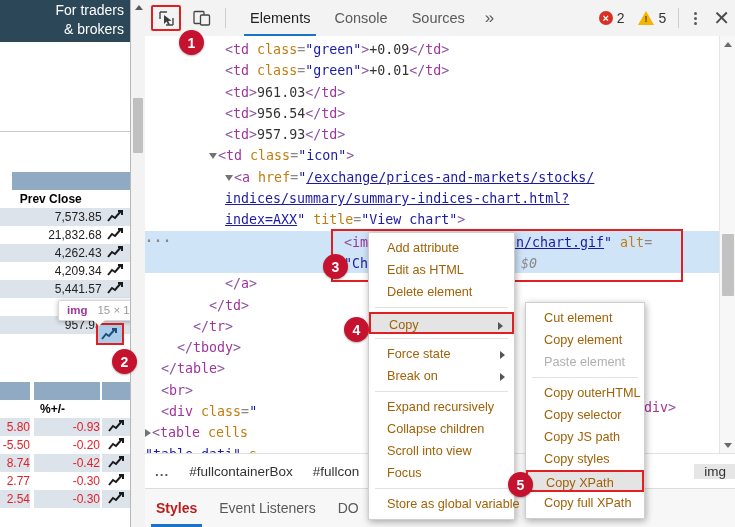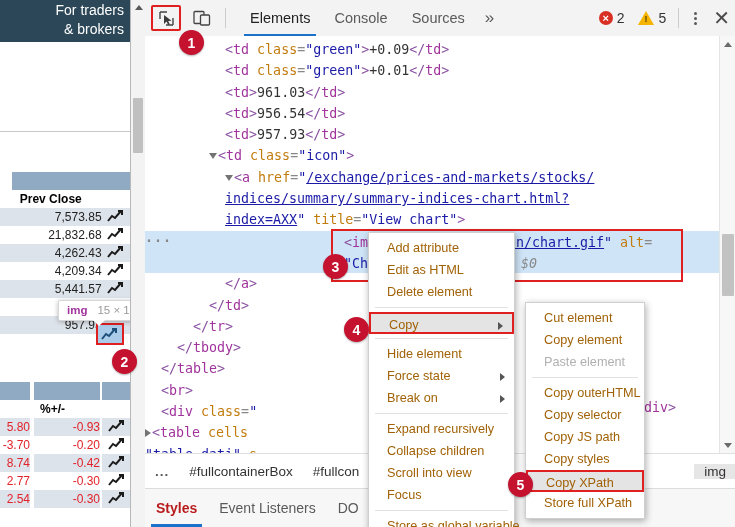--- a/index.html
+++ b/index.html
@@ -413,21 +413,21 @@
         <td class="cell-num cell-neg">-0.93</td>
         <td style="background:#fff;"></td>
         <td class="cell-icon">
           <span class="spark"><svg width="17" height="14" viewBox="0 0 17 14">
                   <path d="M1 12 L5 7 L8 9 L14 2" stroke="#1a1a1a" stroke-width="2" fill="none"></path>
                   <path d="M11 2 L15 2 L15 6" stroke="#1a1a1a" stroke-width="2" fill="none"></path>
                 </svg></span>
         </td>
       </tr>
       <tr class="row-white">
-        <td class="cell-num cell-neg">-3.70</td>
+        <td class="cell-num cell-neg">-5.50</td>
         <td></td>
         <td class="cell-num cell-neg">-0.20</td>
         <td></td>
         <td class="cell-icon">
           <span class="spark"><svg width="17" height="14" viewBox="0 0 17 14">
                   <path d="M1 12 L5 7 L8 9 L14 2" stroke="#1a1a1a" stroke-width="2" fill="none"></path>
                   <path d="M11 2 L15 2 L15 6" stroke="#1a1a1a" stroke-width="2" fill="none"></path>
                 </svg></span>
         </td>
       </tr>
@@ -562,42 +562,41 @@
       </div>
   </div>
 
   <div class="ctx" id="ctx-main">
       <div class="ctx-item">Add attribute</div>
       <div class="ctx-item">Edit as HTML</div>
       <div class="ctx-item">Delete element</div>
       <div class="ctx-sep"></div>
       <div class="ctx-item boxed">Copy<span class="ctx-arrow"></span></div>
       <div class="ctx-sep"></div>
-      <div class="ctx-item">Hide element</div>
       <div class="ctx-item">Force state<span class="ctx-arrow"></span></div>
       <div class="ctx-item">Break on<span class="ctx-arrow"></span></div>
       <div class="ctx-sep"></div>
       <div class="ctx-item">Expand recursively</div>
       <div class="ctx-item">Collapse children</div>
       <div class="ctx-item">Scroll into view</div>
       <div class="ctx-item">Focus</div>
       <div class="ctx-sep"></div>
       <div class="ctx-item">Store as global variable</div>
     </div>
   <div class="ctx" id="ctx-sub">
       <div class="ctx-item">Cut element</div>
       <div class="ctx-item">Copy element</div>
       <div class="ctx-item dim">Paste element</div>
       <div class="ctx-sep"></div>
       <div class="ctx-item">Copy outerHTML</div>
       <div class="ctx-item">Copy selector</div>
       <div class="ctx-item">Copy JS path</div>
       <div class="ctx-item">Copy styles</div>
       <div class="ctx-item boxed">Copy XPath</div>
-      <div class="ctx-item">Store full XPath</div>
+      <div class="ctx-item">Copy full XPath</div>
     </div>
 
 <div style="position: absolute; left: 344px; top: 232px; white-space: pre; font-family: &quot;DejaVu Sans Mono&quot;, monospace; font-size: 13.3px; line-height: 21.3px; z-index: 25;"><span class="brk">&lt;</span><span class="tagc">im</span></div>
     <div style="position: absolute; left: 492px; top: 232px; white-space: pre; font-family: &quot;DejaVu Sans Mono&quot;, monospace; font-size: 13.3px; line-height: 21.3px; z-index: 25;"><span class="lnk">icon/chart.gif</span><span class="val">"</span> <span class="attr">alt</span><span class="punct">=</span></div>
     <div style="position: absolute; left: 344px; top: 253px; white-space: pre; font-family: &quot;DejaVu Sans Mono&quot;, monospace; font-size: 13.3px; line-height: 21.3px; z-index: 25;"><span class="val">"Ch</span></div>
     <div style="position: absolute; left: 505px; top: 253px; white-space: pre; font-family: &quot;DejaVu Sans Mono&quot;, monospace; font-size: 13.3px; line-height: 21.3px; z-index: 25;"><span class="punct">= </span><span class="dollar">$0</span></div>
     <div style="position: absolute; left: 612px; top: 397px; white-space: pre; font-family: &quot;DejaVu Sans Mono&quot;, monospace; font-size: 13.3px; line-height: 21.3px; z-index: 25;"><span class="attr">s </span><span class="brk">&lt;/</span><span class="tagc">div</span><span class="brk">&gt;</span></div>
     <div style="position: absolute; left: 612px; top: 440px; white-space: pre; font-family: &quot;DejaVu Sans Mono&quot;, monospace; font-size: 13.3px; line-height: 21.3px; z-index: 25;"><span class="tagc">le</span><span class="brk">&gt;</span></div>
     <div class="step" style="left: 179px; top: 30px;">1</div>
     <div class="step" style="left: 112px; top: 349px;">2</div>

